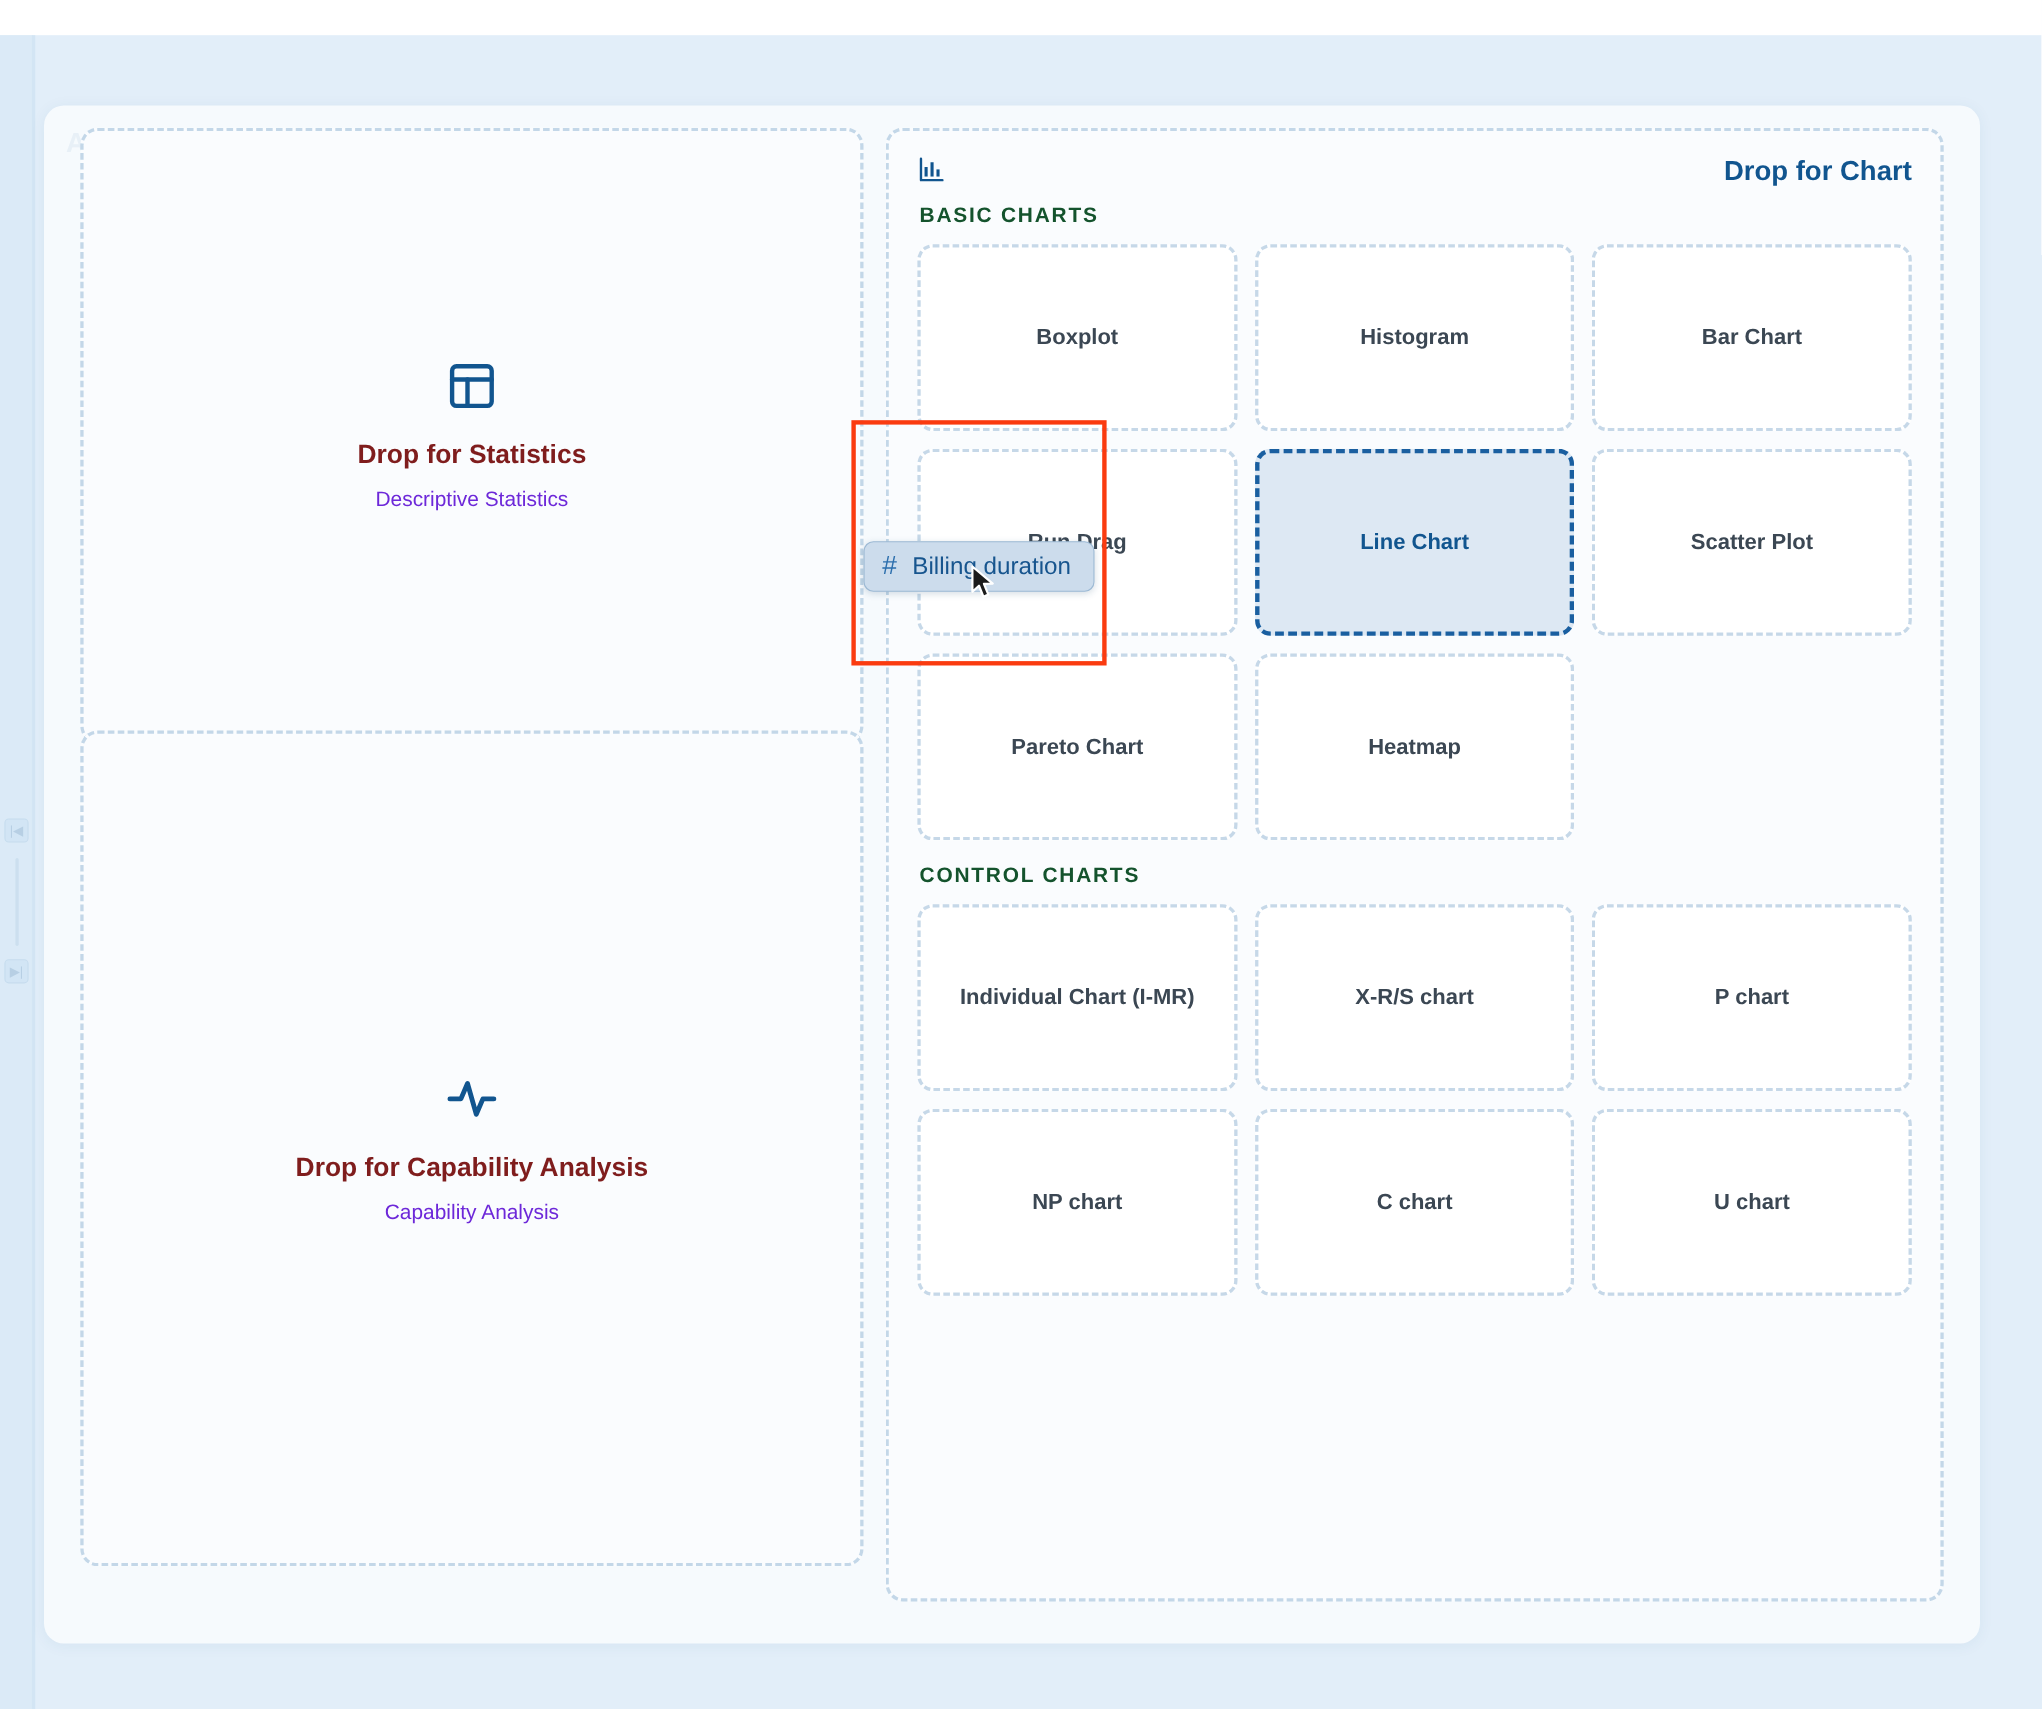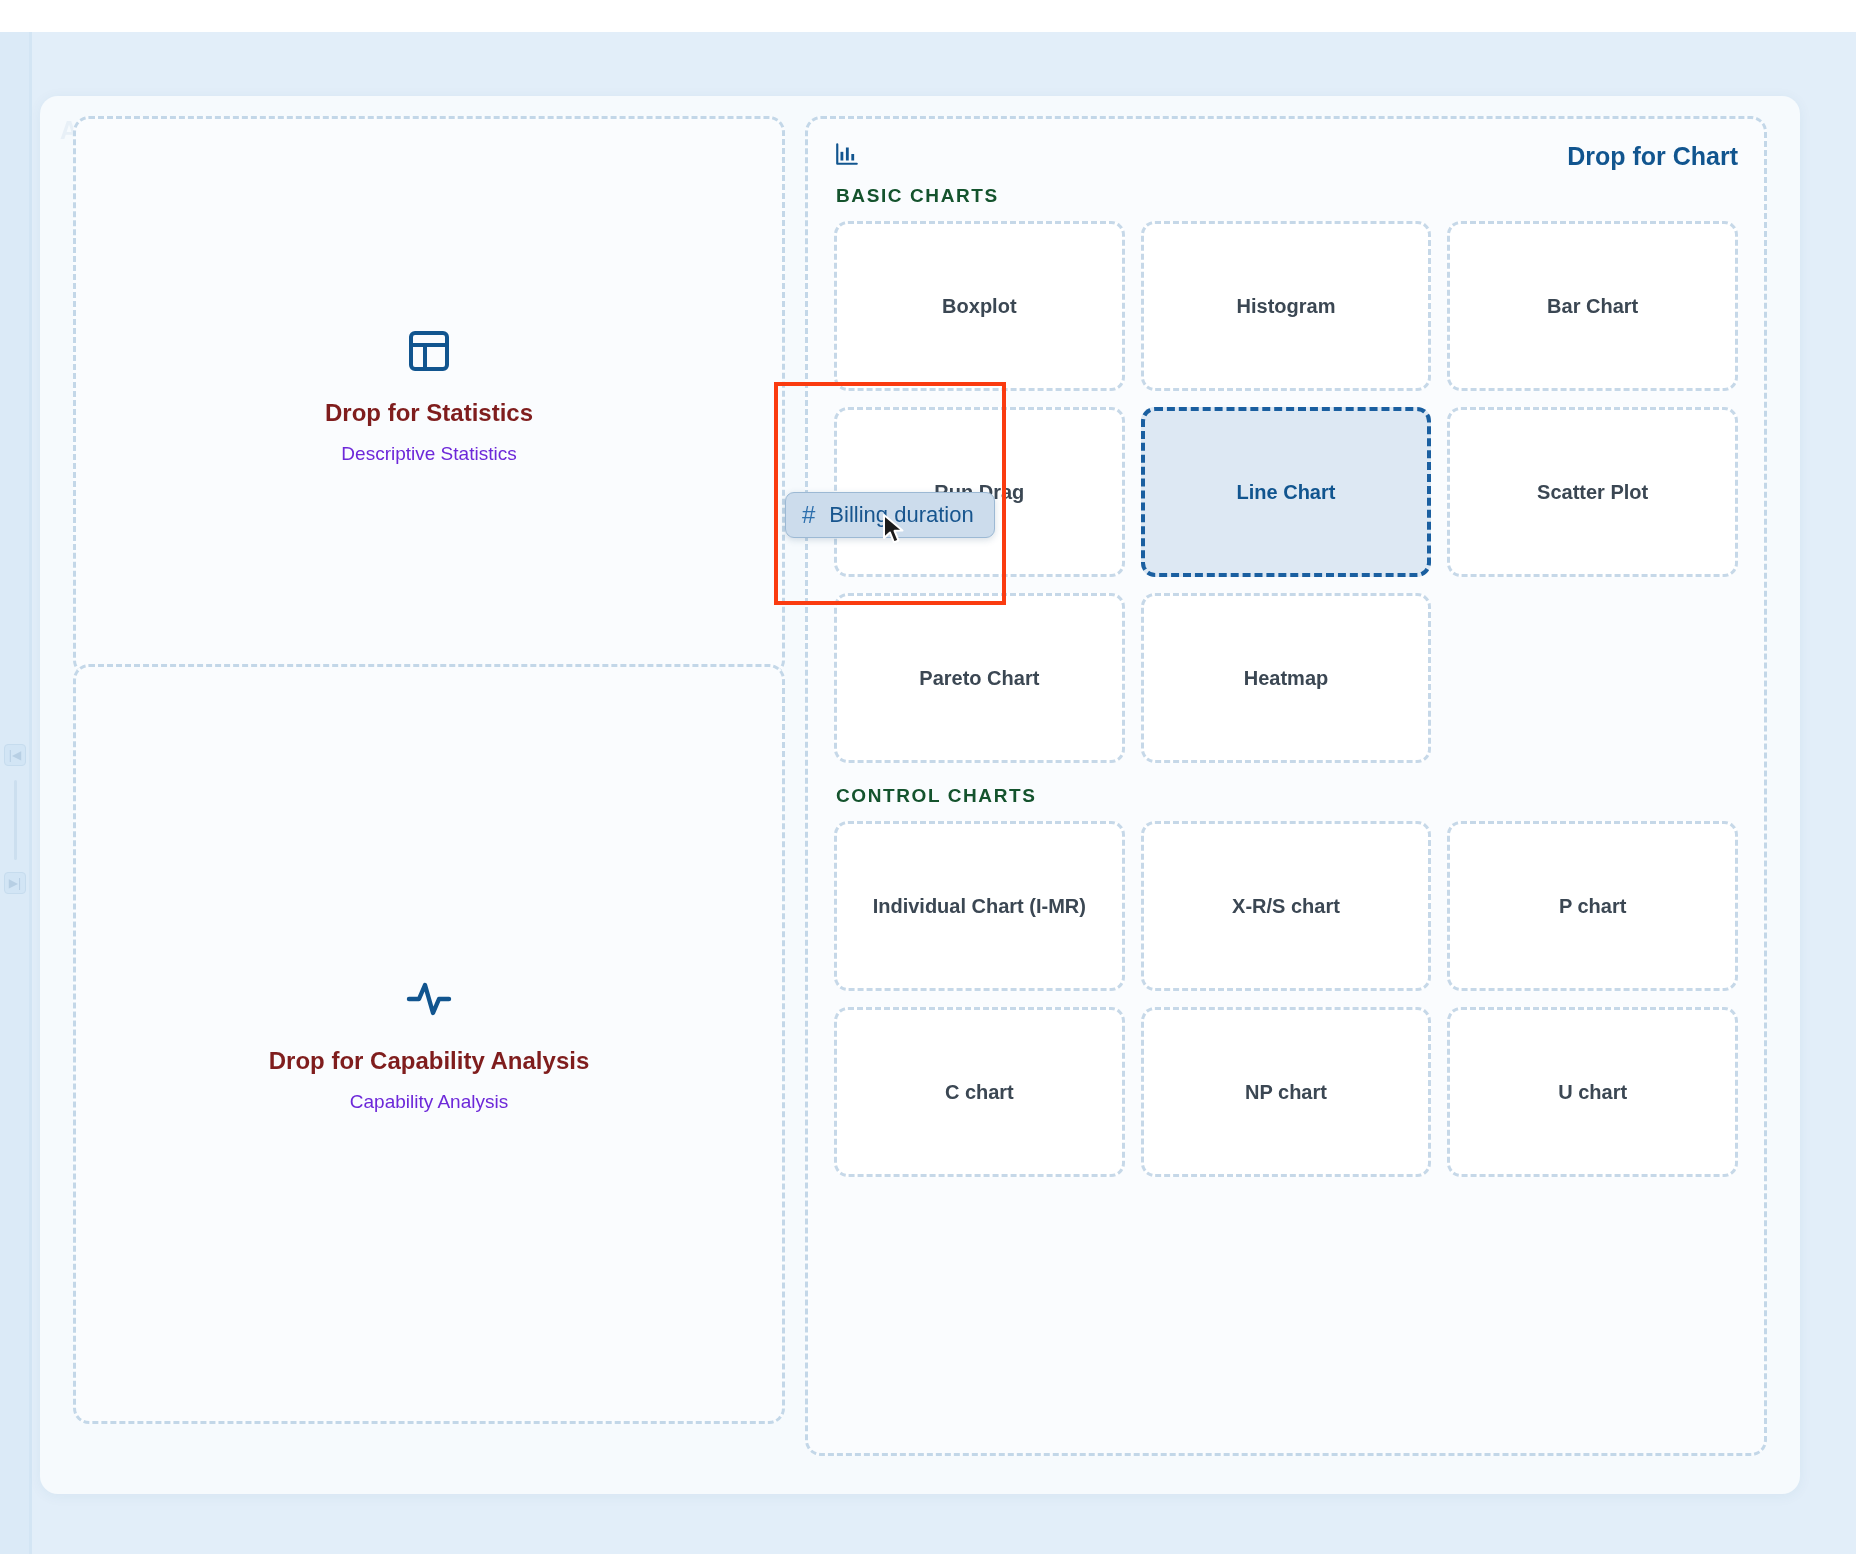--- a/index.html
+++ b/index.html
@@ -275,22 +275,22 @@
         <div class="chart-card">Scatter Plot</div>
         <div class="chart-card">Pareto Chart</div>
         <div class="chart-card">Heatmap</div>
       </div>
 
       <div class="group-label" style="margin-top:22px">CONTROL CHARTS</div>
       <div class="chart-grid">
         <div class="chart-card">Individual Chart (I-MR)</div>
         <div class="chart-card">X-R/S chart</div>
         <div class="chart-card">P chart</div>
+        <div class="chart-card">NP chart</div>
         <div class="chart-card">C chart</div>
-        <div class="chart-card">NP chart</div>
         <div class="chart-card">U chart</div>
       </div>
     </div>
   </div>
 
   <div id="drag-chip">
     <span class="hash">#</span>
     <span class="chip-label">Billing duration</span>
   </div>
 

